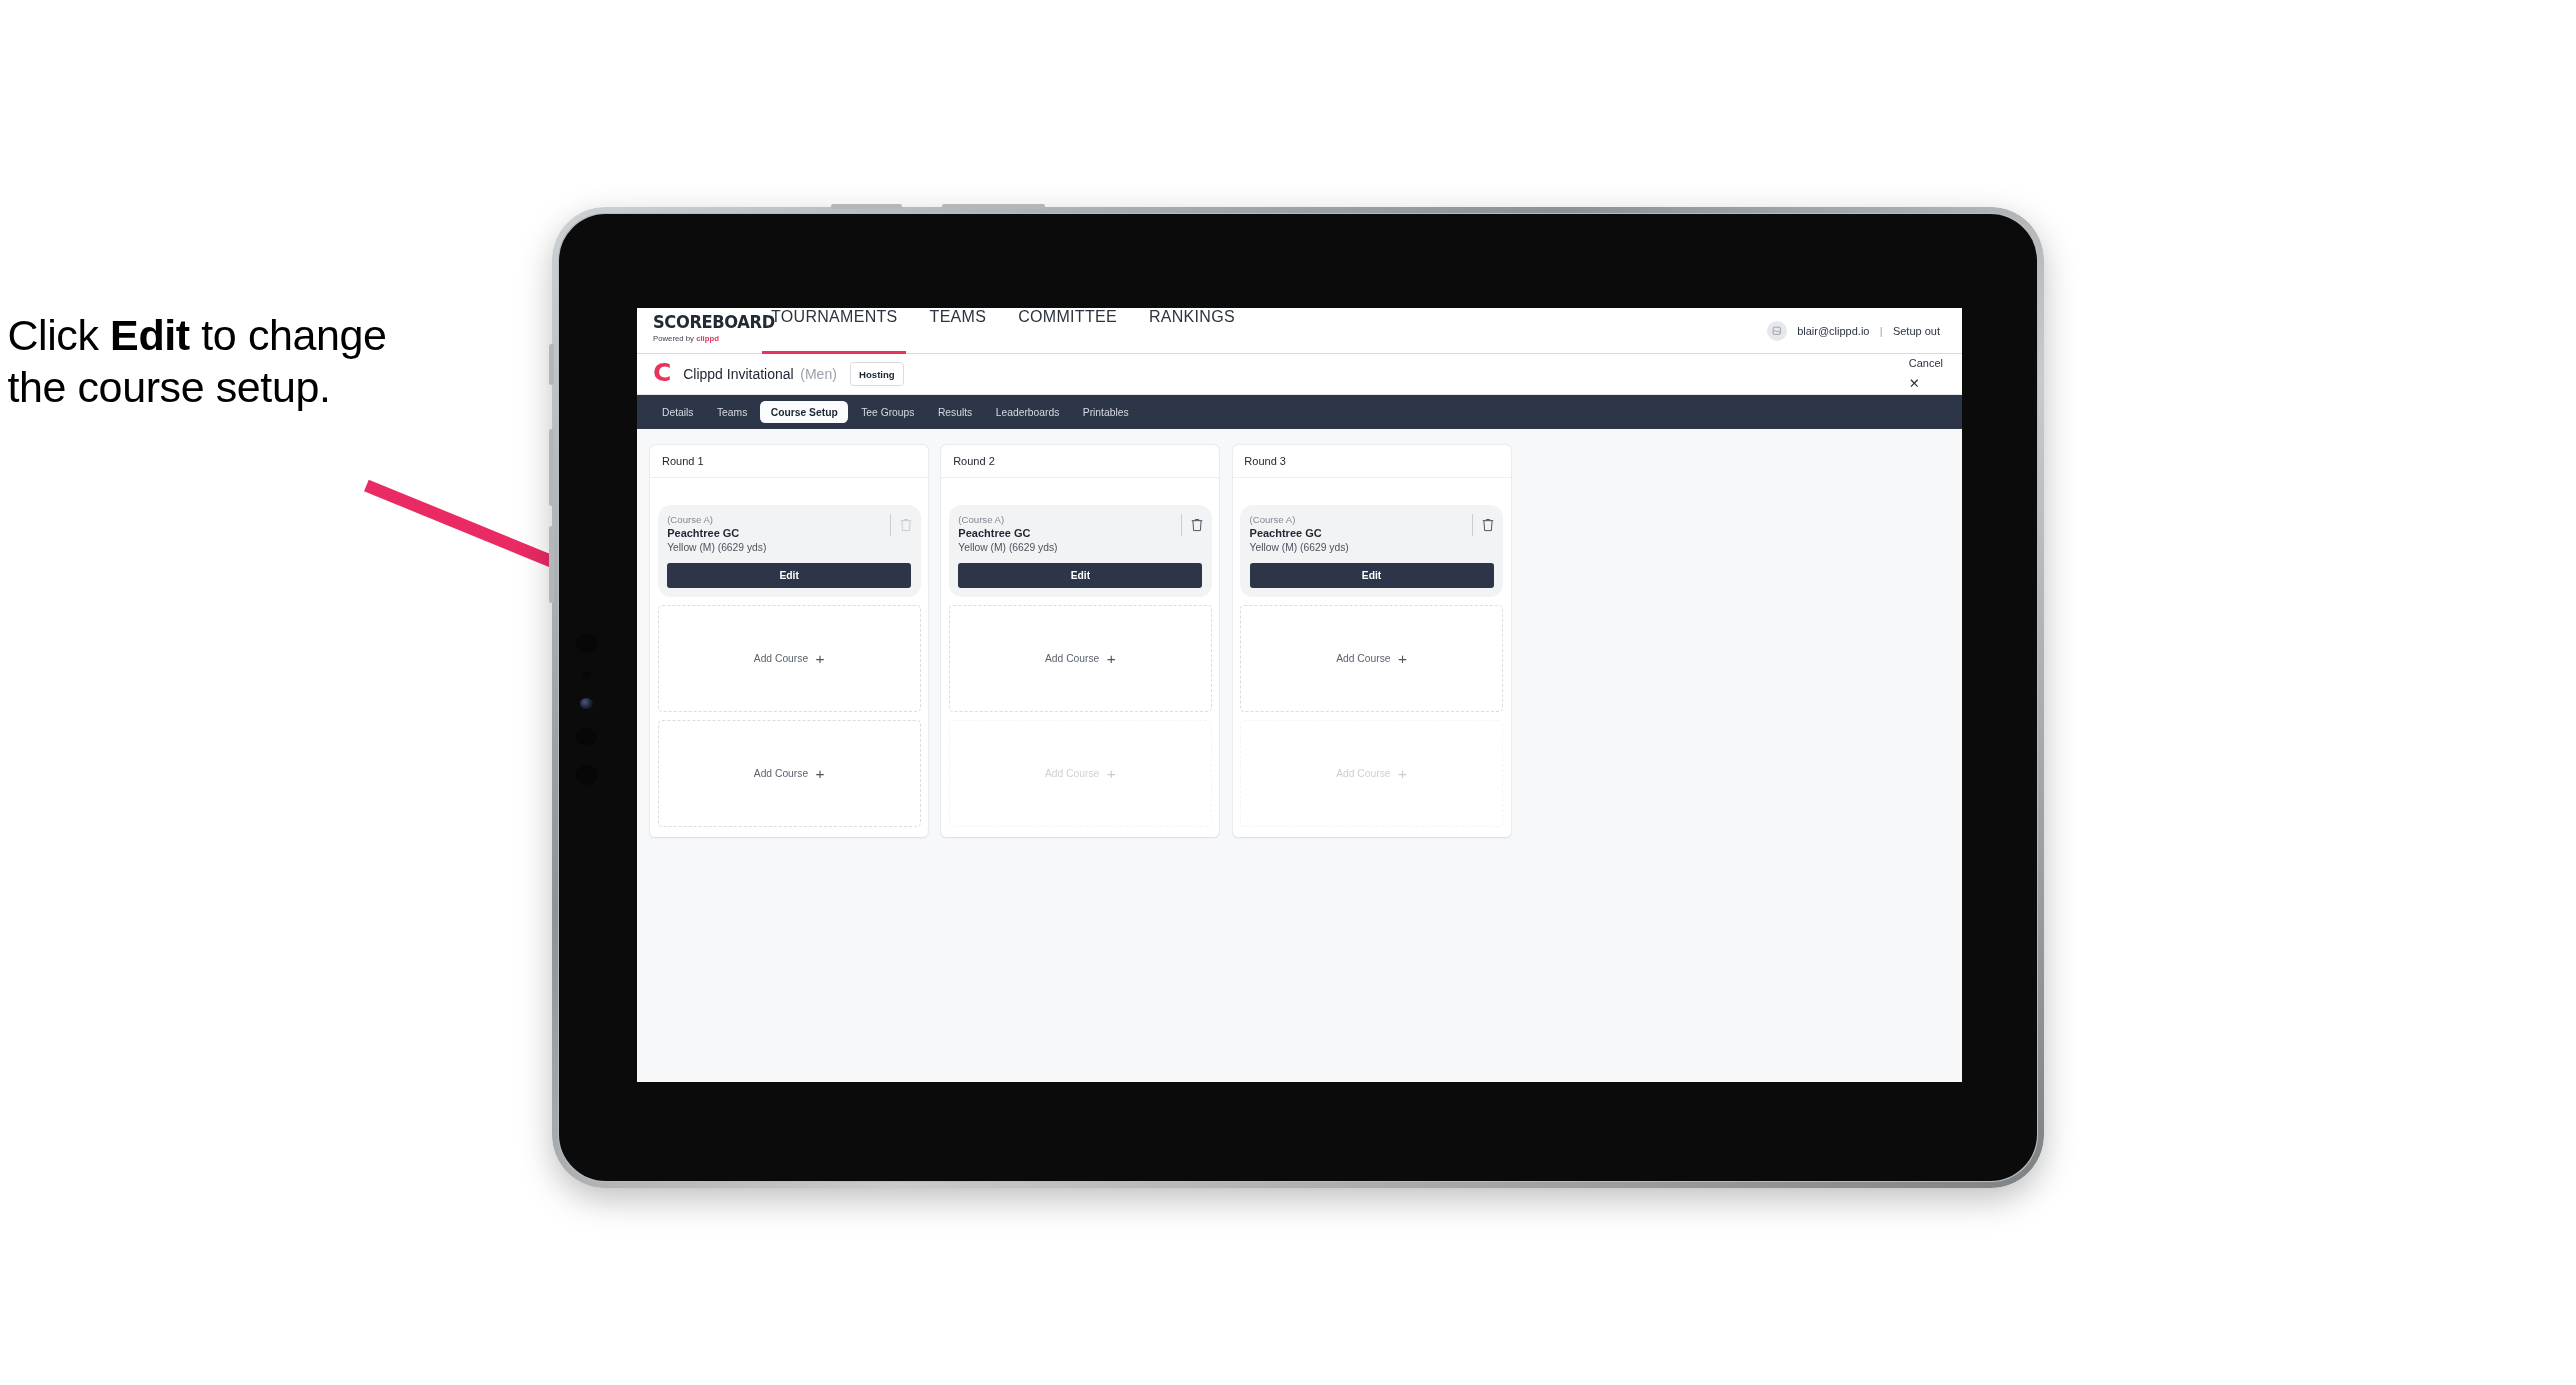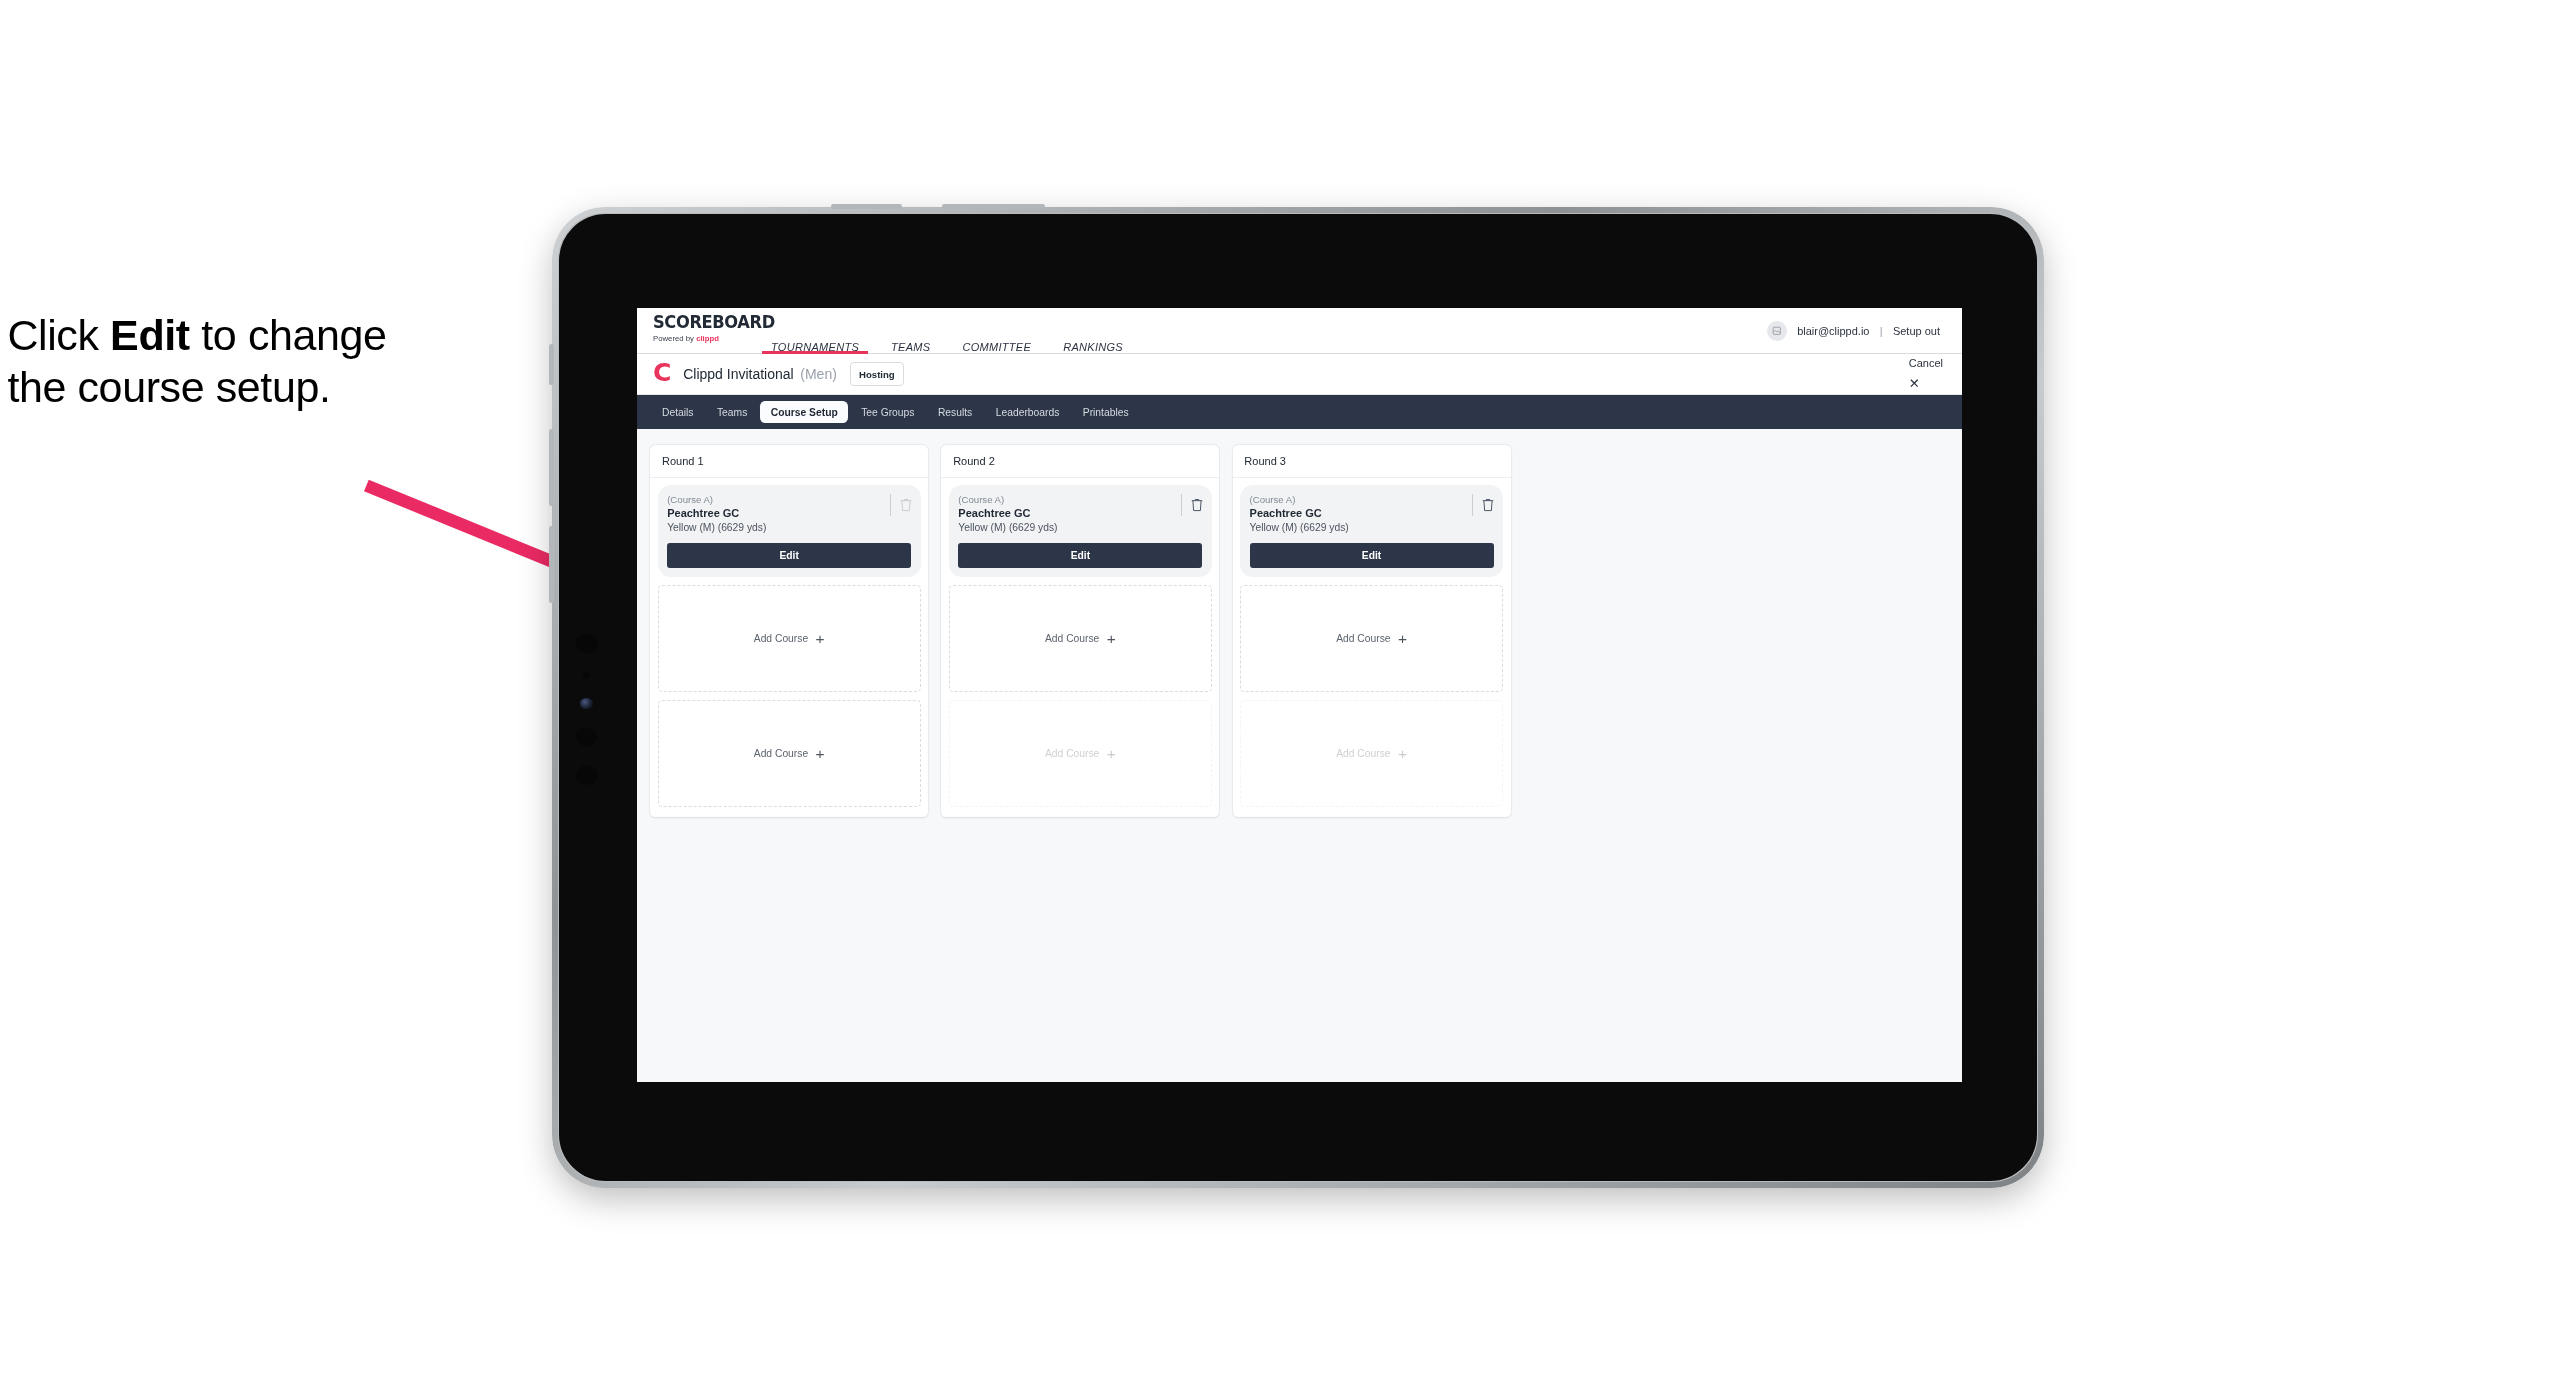--- a/index.html
+++ b/index.html
@@ -74,22 +74,22 @@
   .logo-main {
     font-family: "DejaVu Sans", sans-serif;
     font-weight: 700; font-size: 17.7px; letter-spacing: -0.4px;
     color:#222a35; line-height: 1; transform: scaleX(.92); transform-origin: left;
   }
   .logo-sub { font-size: 8px; color:#3c4350; margin-top: 2.9px; transform: scaleX(.97); transform-origin:left; }
   .logo-sub .brand { color:#e8335a; font-weight:700; }
 
   .nav-items { display:flex; align-items:stretch; }
   .nav-item {
-    display:flex; align-items:flex-end; padding: 0 16px;
-    font-size: 11px; color:#2c3340; letter-spacing:0.3px; position:relative; cursor:pointer;font-style:italic;
+    display:flex; align-items:flex-start; padding: 0 16px;
+    font-size: 16px; color:#2c3340; letter-spacing:0.3px; position:relative; cursor:pointer;
   }
   .nav-item.active::after{
     content:""; position:absolute; left:7.4px; right:7.4px; bottom:-0.7px; height:2.9px; background:#e8335a;
   }
 
   .nav-right { margin-left:auto; display:flex; align-items:center; gap:10.3px; padding-right: 22px; font-size: 11px; color:#2c3340; }
   .avatar {
     width: 20px; height: 20px; border-radius: 50%; background: #e6e8ec;
     display:flex; align-items:center; justify-content:center; color:#8f949d; font-size: 9.6px;
   }
@@ -129,21 +129,21 @@
     box-shadow: 0 0.7px 2.2px rgba(22,30,45,.10), 0 0 0 0.7px rgba(22,30,45,.035);
     padding-bottom: 10px;
   }
   .round-head {
     padding: 10.3px 11.8px 9.6px; font-size: 11px; color:#222a35;
     border-bottom: 0.7px solid #eceef1;
   }
   .round-body { padding: 7.4px 7.4px 0; }
 
   .course-card {
-    background:#f1f3f5; border-radius: 13px; padding: 8.8px 9.6px 9.6px; position:relative;
+    background:#f1f3f5; border-radius: 13px; padding: 8.8px 9.6px 9.6px; position:relative;margin-top:20px;
   }
   .cc-sub { font-size: 9.6px; color:#838a94; }
   .cc-name { font-size: 11px; font-weight:700; color:#1f2733; margin-top: 2.2px; }
   .cc-tee { font-size: 10.3px; color:#4d545e; margin-top: 2.9px; }
   .cc-tools { position:absolute; right: 8px; top: 8.8px; display:flex; align-items:center; gap: 8px; }
   .divline { width:0.7px; height: 22px; background:#c9ced5; }
   .trash { width: 14px; height: 15.5px; cursor:pointer; }
   .trash.dim { opacity: .30; }
 
   .btn-edit {

